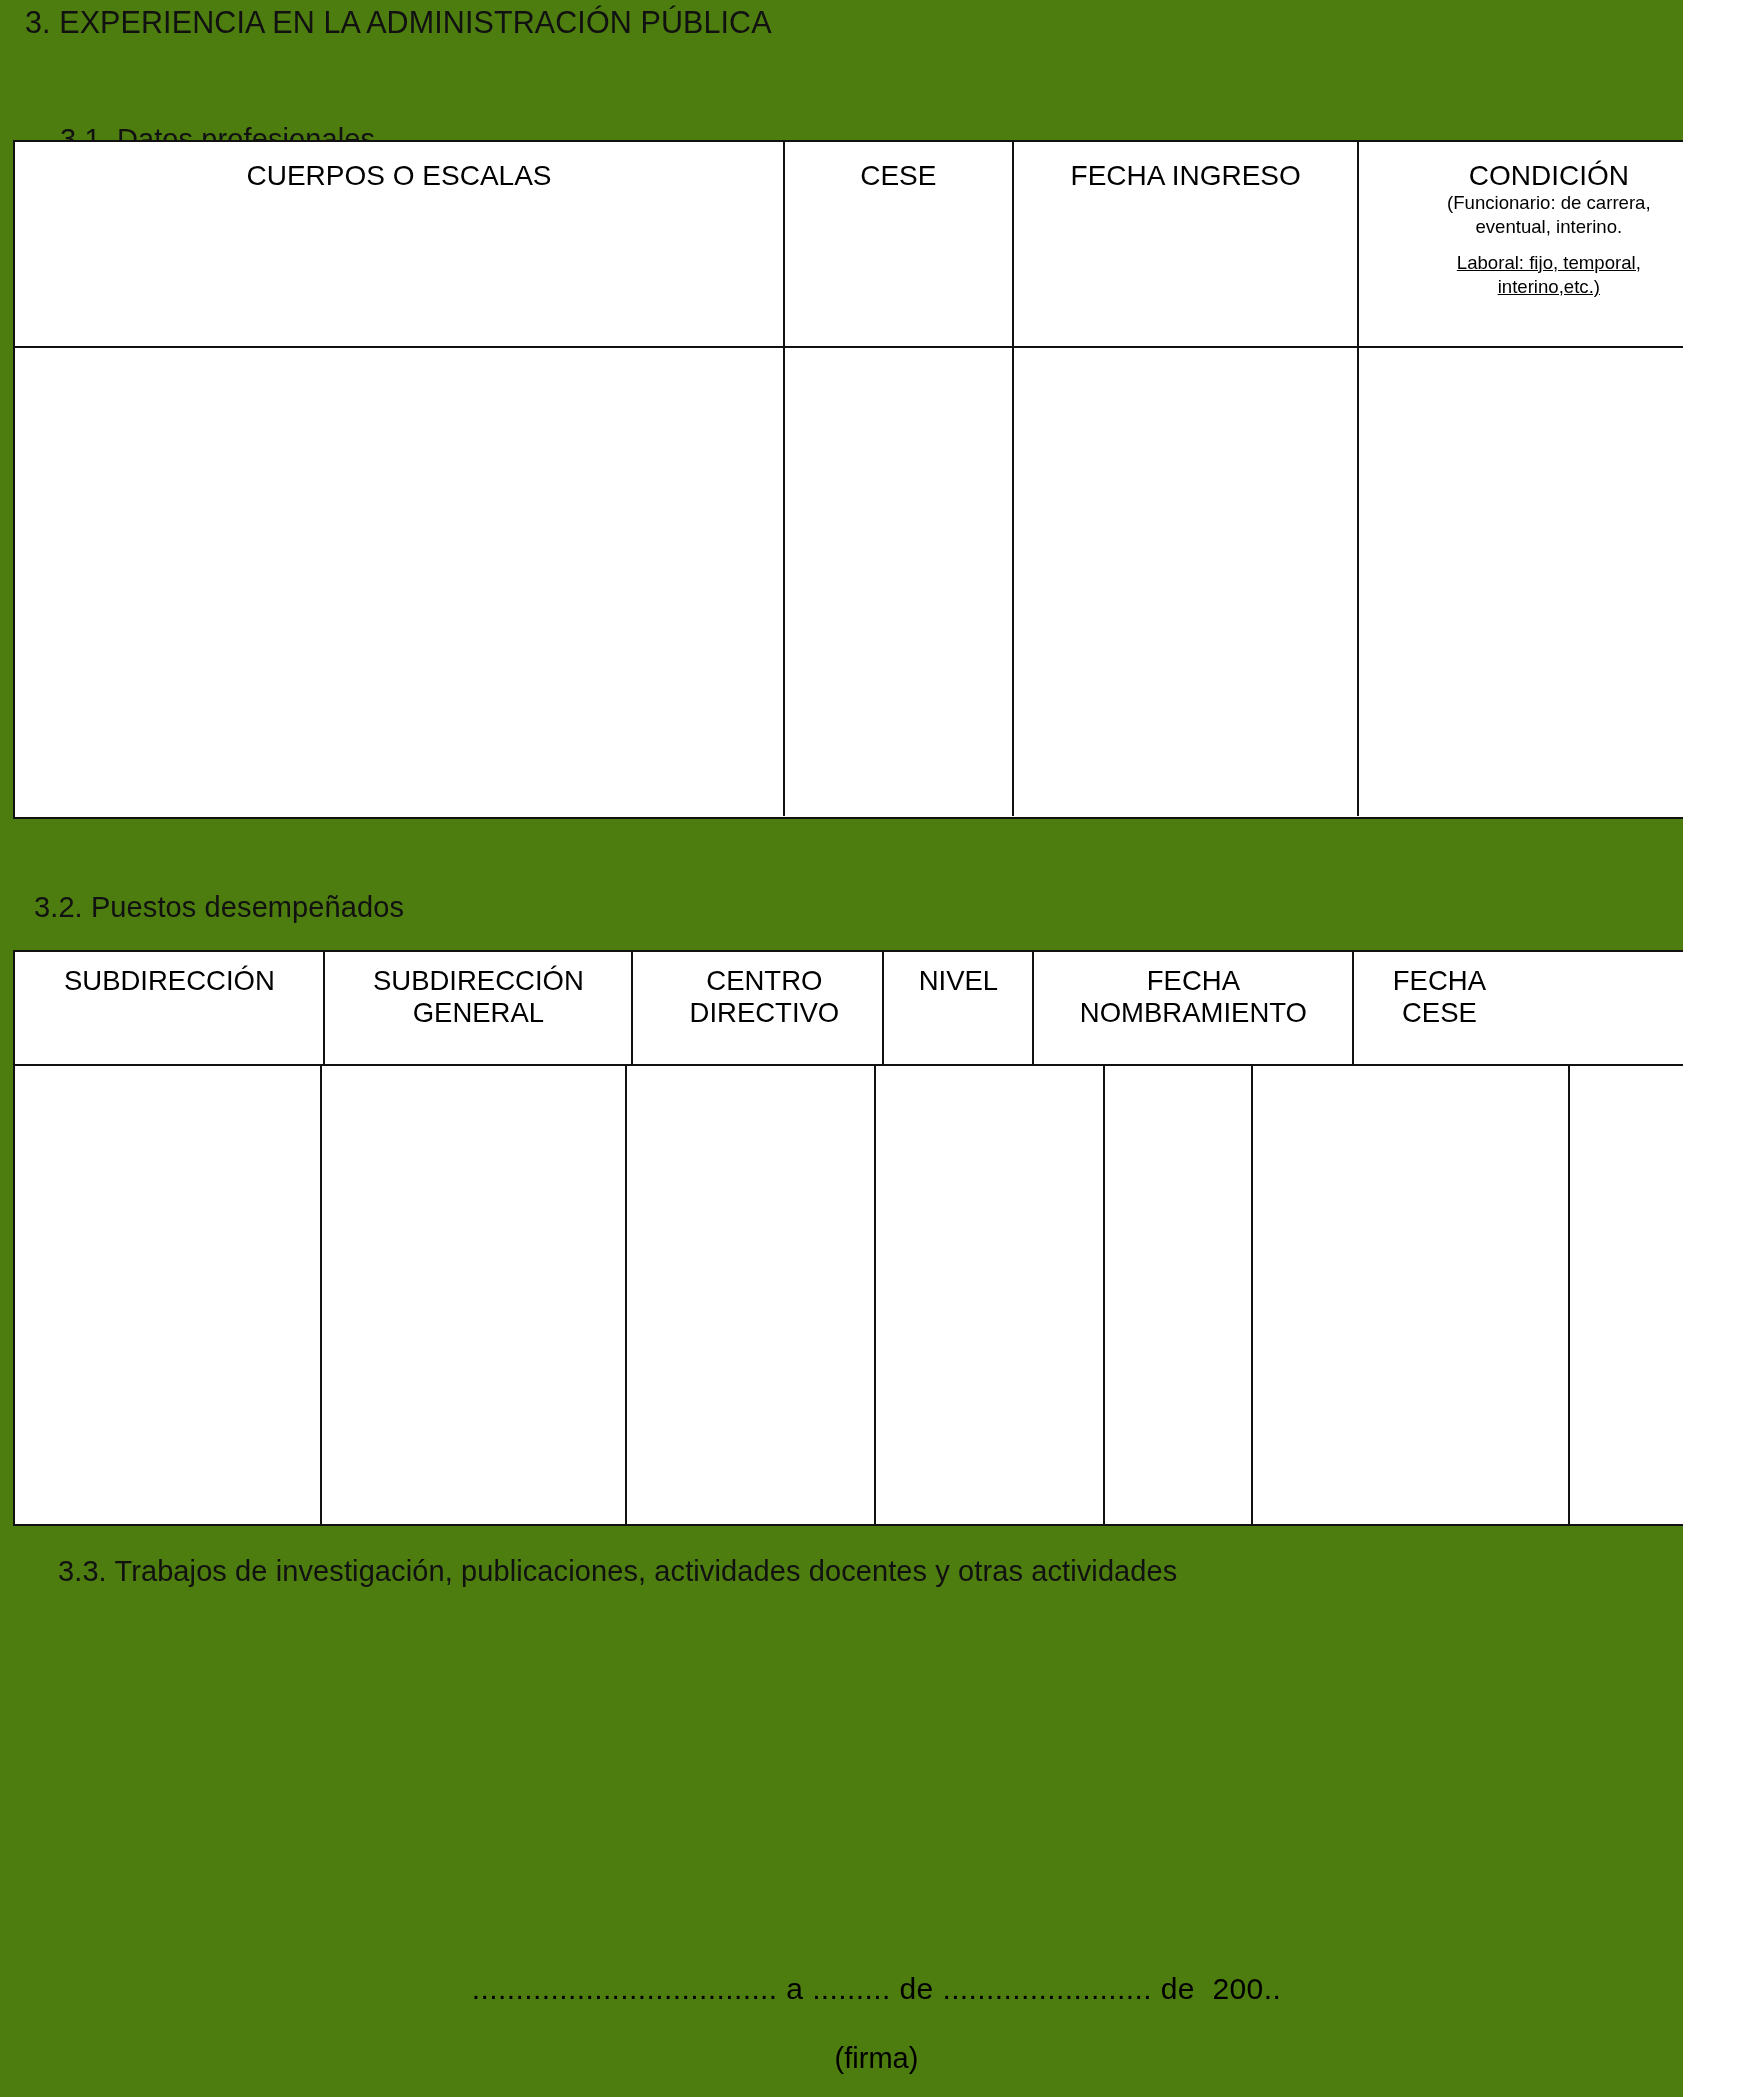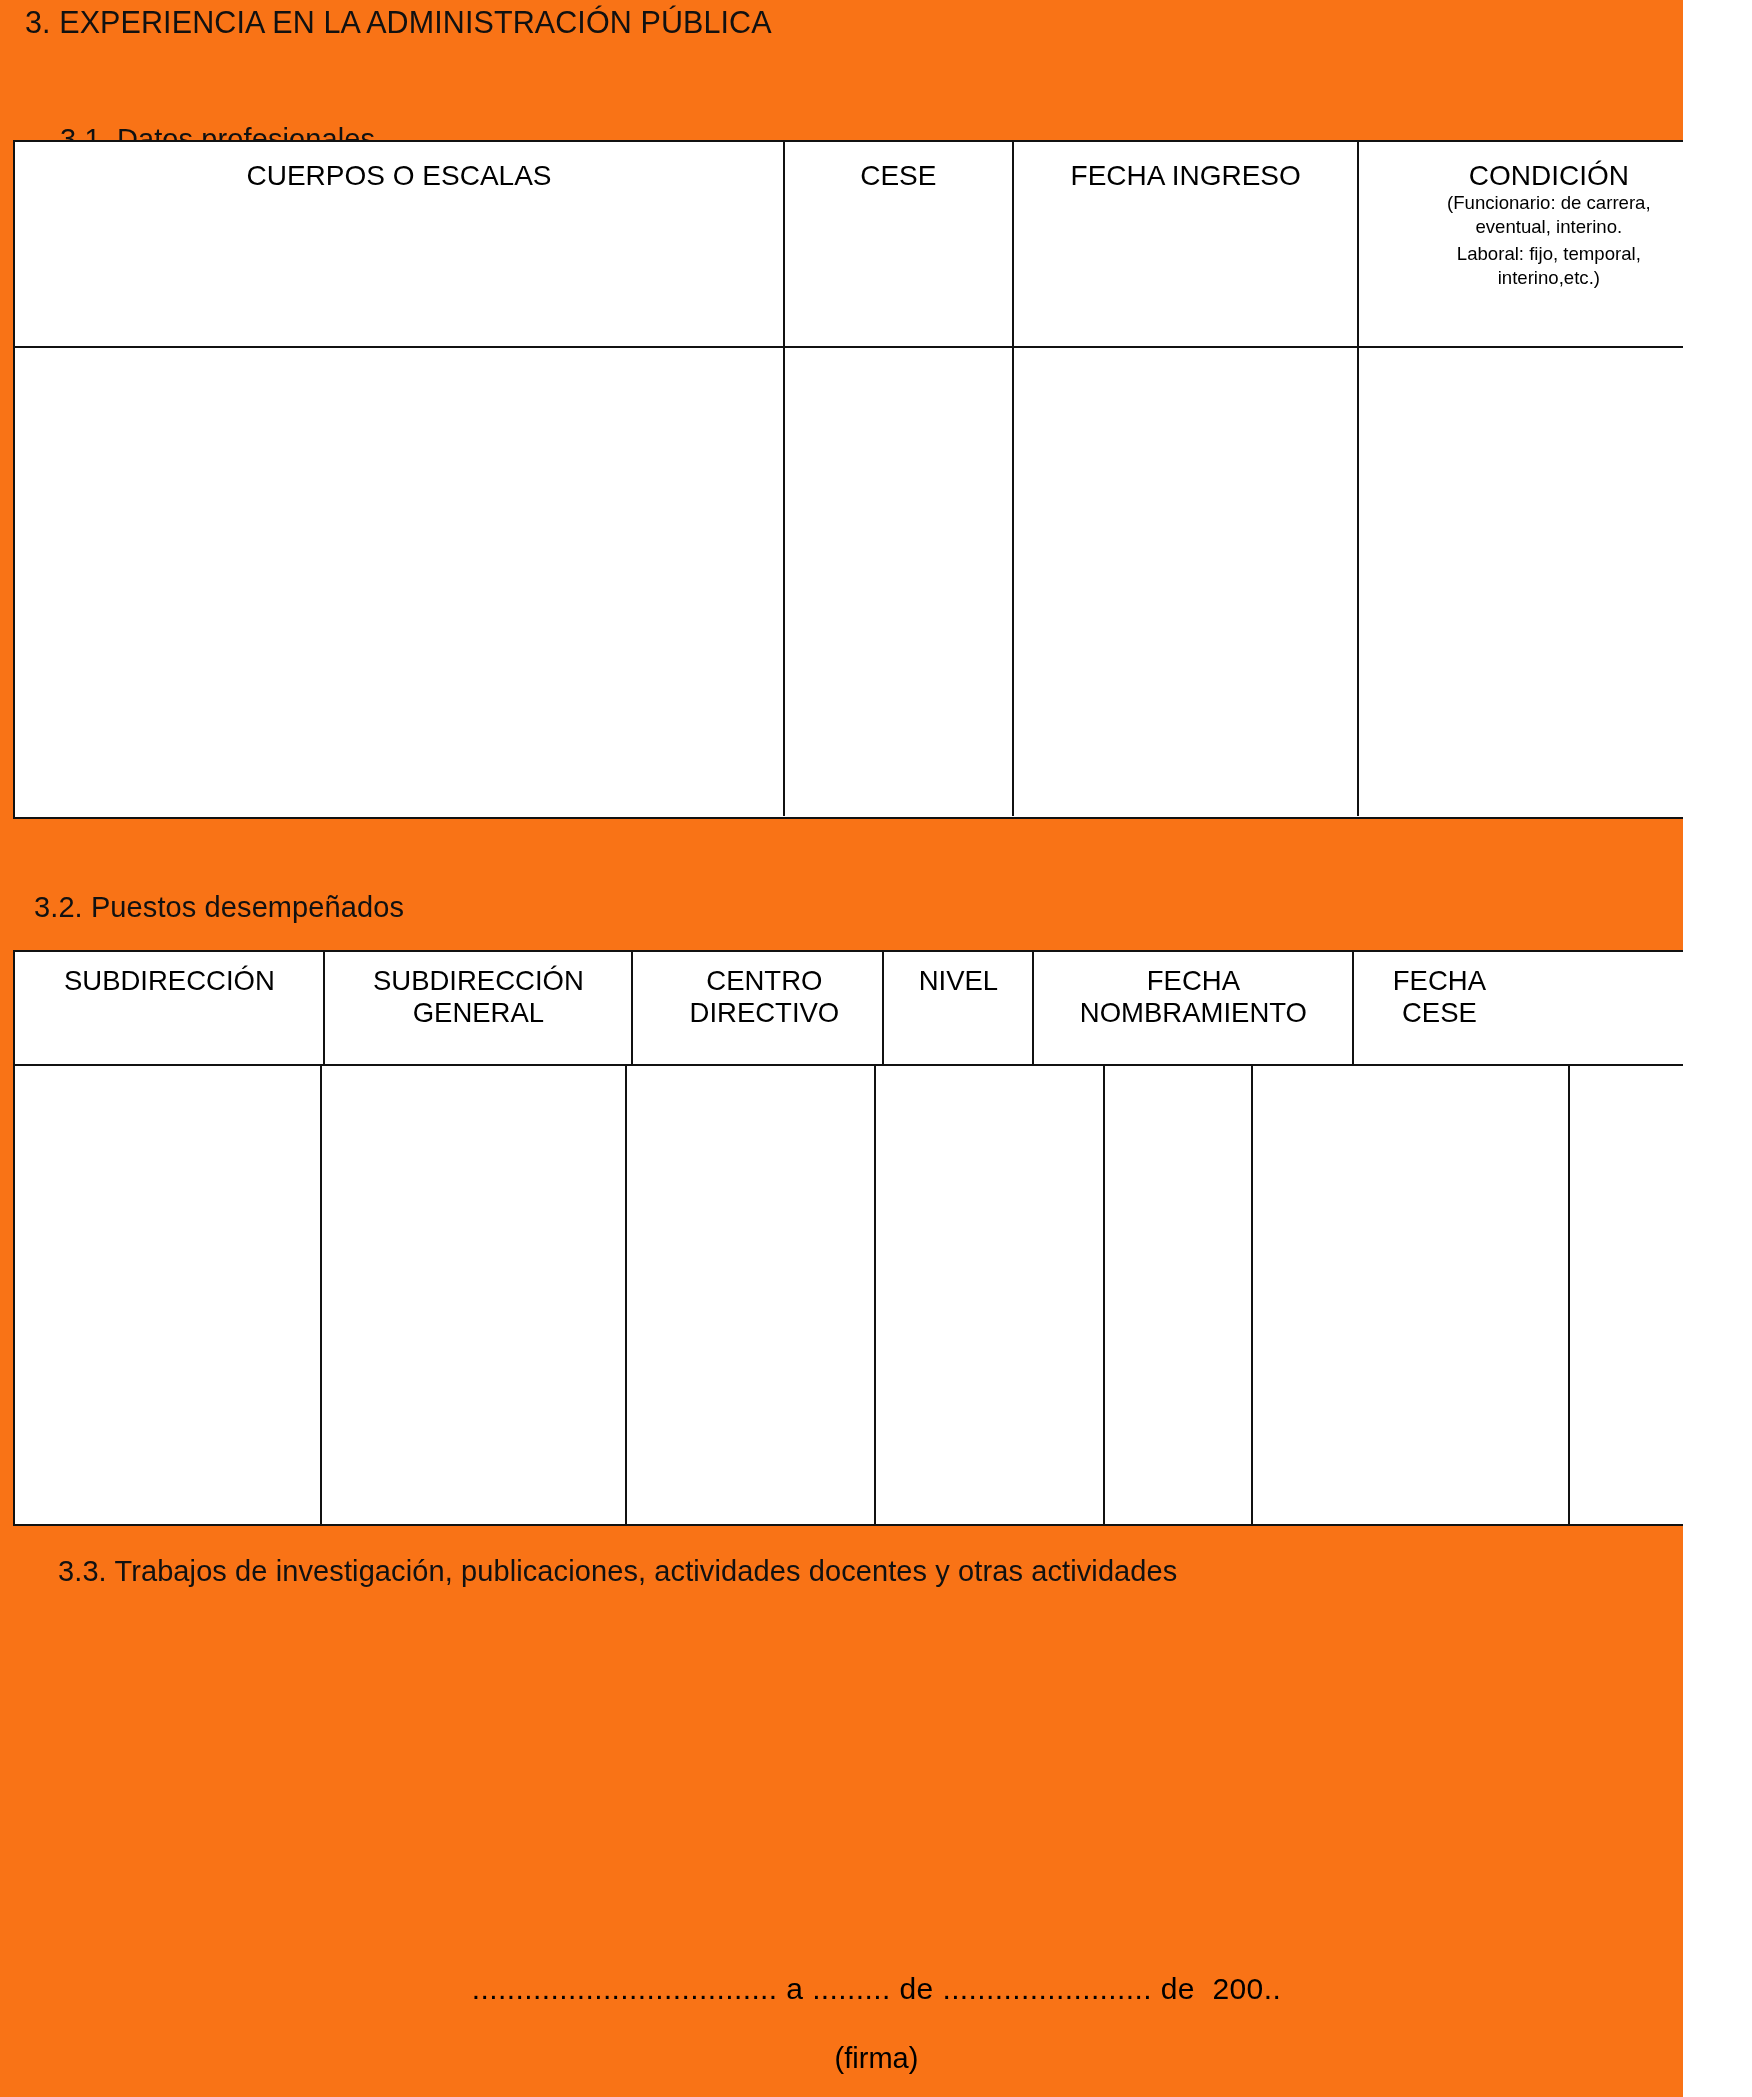--- a/index.html
+++ b/index.html
@@ -10,21 +10,21 @@
   }
   body {
     font-family: "Liberation Sans", sans-serif;
     color: #000000;
     -webkit-font-smoothing: antialiased;
   }
   #page {
     position: relative;
     width: 1683px;
     height: 2097px;
-    background: #f97316;
+    background: #4d7c0f;
     overflow: hidden;
   }
 
   
   .section-title {
     position: absolute;
     font-size: 30.5px;
     letter-spacing: 0.1px;
     white-space: nowrap;
     color: #111111;
@@ -85,21 +85,22 @@
     white-space: pre-line;
     padding: 0 4.5px;
   }
   .tcell .head-sub {
     font-size: 18.6px;
     line-height: 1.28;
     white-space: pre-line;
     padding: 0 7.4px;
   }
   .tcell .head-sub.sub-gap {
-    margin-top: 3px;
+    margin-top: 12px;
+    text-decoration: underline;
   }
 
   
   #table-31 {
     left: 13.4px;
     top: 140px;
     width: 1727px;
     height: 679px;
   }
   #table-31 .header-row { height: 206px; }

